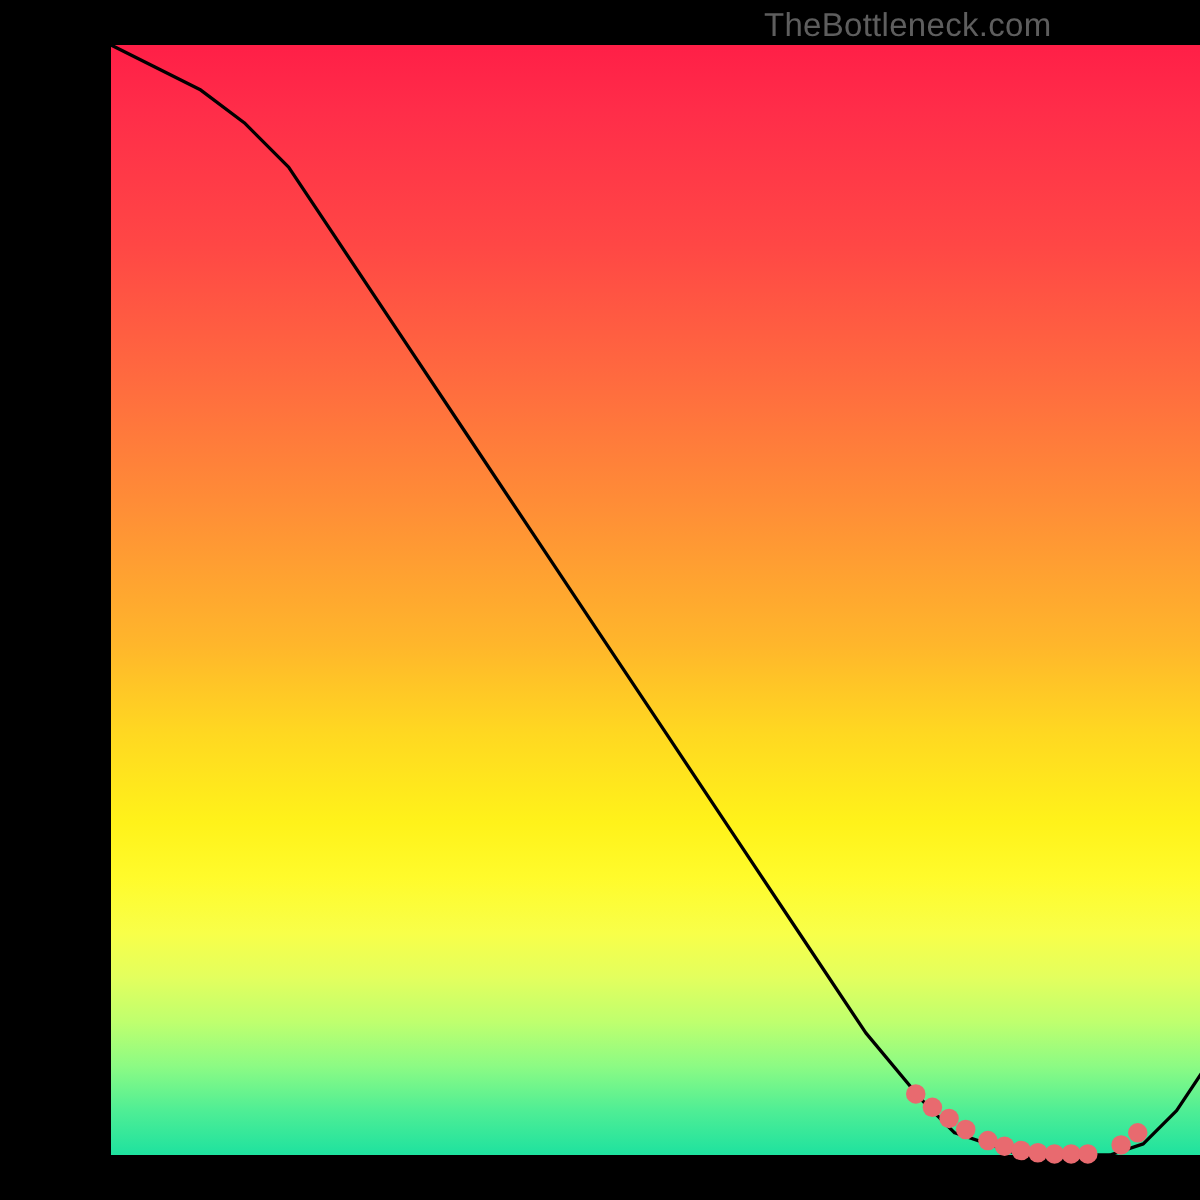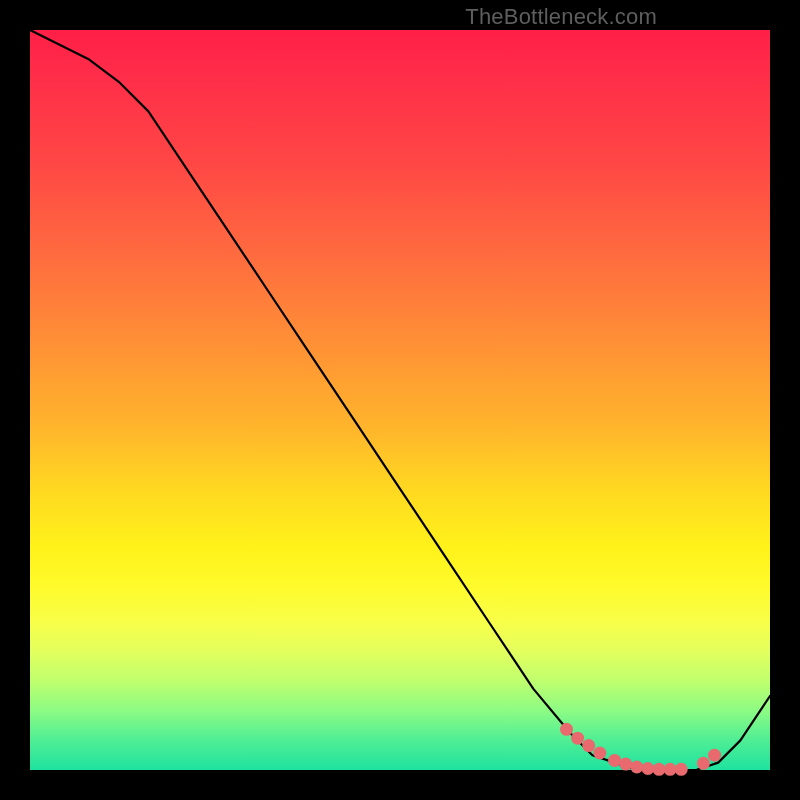--- a/index.html
+++ b/index.html
@@ -9,20 +9,21 @@
     height: 800px;
     background: #000;
     overflow: hidden;
     font-family: Arial, Helvetica, sans-serif;
   }
   .frame {
     position: relative;
     width: 667px;
     height: 800px;
     background: #000;
+    margin-left: 44px;
   }
   .watermark {
     position: absolute;
     top: 4px;
     right: 10px;
     color: #5e5e5e;
     font-size: 22px;
     letter-spacing: 0.2px;
     font-family: Arial, Helvetica, sans-serif;
     user-select: none;

